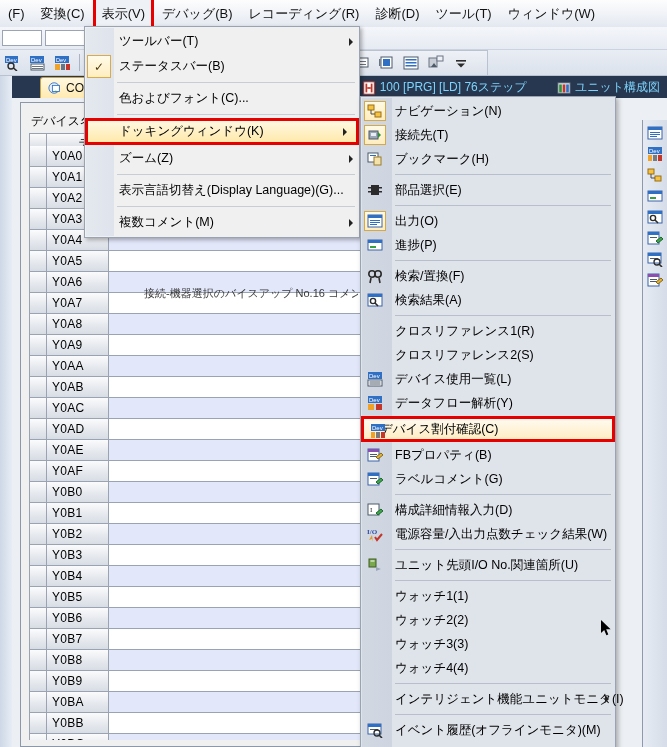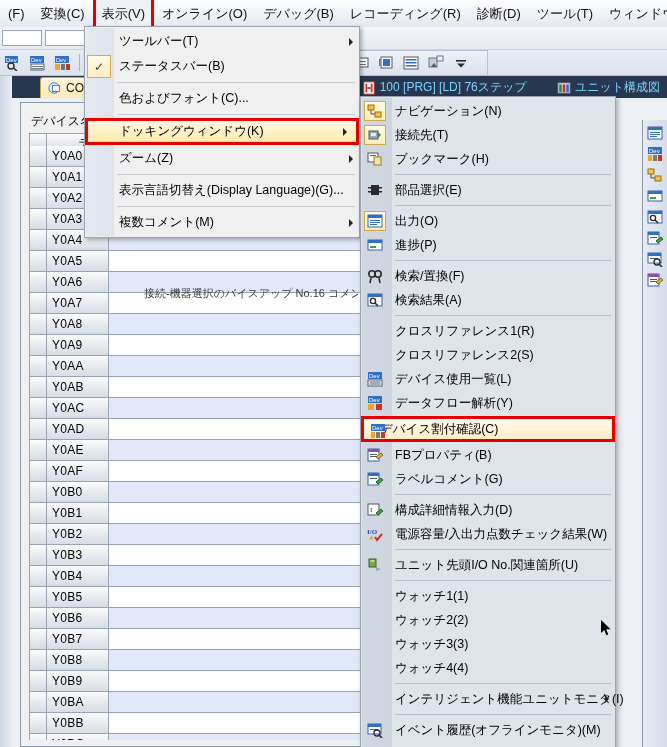--- a/index.html
+++ b/index.html
@@ -199,21 +199,20 @@
     z-index:5;opacity:.92;
   }
 </style>
 </head>
 <body>
 
 <div id="menubar">
     <div class="mb-item">(F)</div>
     <div class="mb-item">変換(C)</div>
     <div class="mb-item hl">表示(V)</div>
-    <div class="mb-item">オンライン(O)</div>
     <div class="mb-item">デバッグ(B)</div>
     <div class="mb-item">レコーディング(R)</div>
     <div class="mb-item">診断(D)</div>
     <div class="mb-item">ツール(T)</div>
     <div class="mb-item">ウィンドウ(W)</div>
   </div>
 
 <div id="tb1">
     <div style="width: 40px; height: 16px; background: rgb(255, 255, 255); border: 1px solid rgb(154, 164, 180); box-sizing: border-box; flex: 0 0 auto;"></div>
     <div class="combo">

